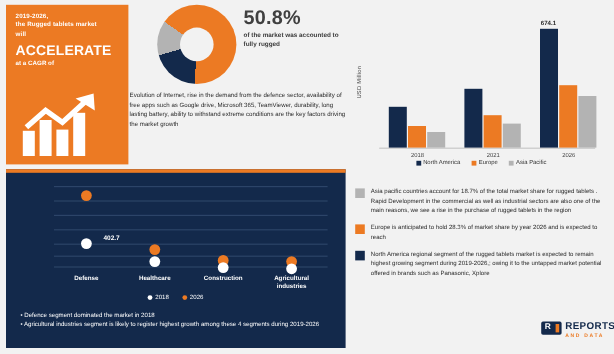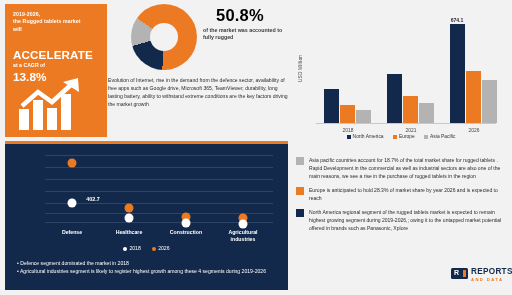--- a/index.html
+++ b/index.html
@@ -7,38 +7,38 @@
        font-family:"Liberation Sans", sans-serif;
        -webkit-font-smoothing:antialiased;}
 
   .infographic{position:relative;width:512px;height:295px;background:#f2f2f2;}
 
   
   .promo{position:absolute;left:5px;top:4px;width:102px;height:133px;
          background:#ec7a23;color:#ffffff;overflow:hidden;}
   .promo-txt{position:absolute;left:8px;top:7px;width:92px;}
   .promo-l1{font-size:5.2px;line-height:7.4px;font-weight:bold;letter-spacing:.1px;}
-  .promo-big{font-size:11.6px;font-weight:bold;letter-spacing:.15px;line-height:13px;margin-top:15px;}
+  .promo-big{font-size:11.6px;font-weight:bold;letter-spacing:.15px;line-height:13px;margin-top:3px;}
   .promo-l3{font-size:5.2px;line-height:7.6px;font-weight:bold;margin-top:1px;}
   .promo-cagr{font-size:11.8px;font-weight:bold;line-height:13px;margin-top:1px;}
   .promo-art{position:absolute;left:12px;top:72px;width:82px;height:56px;}
 
   
   .donut-wrap{position:absolute;left:131px;top:4px;width:66px;height:66px;}
   .donut{width:66px;height:66px;border-radius:50%;
          background:conic-gradient(from 0deg,
             #ec7a23 0deg 183deg,
             #13294b 183deg 254deg,
             #b3b3b3 254deg 305deg,
             #ec7a23 305deg 360deg);}
   .donut-hole{position:absolute;left:19px;top:19px;width:28px;height:28px;
               border-radius:50%;background:#f2f2f2;}
 
   .pct-block{position:absolute;left:203px;top:6px;width:80px;}
-  .pct-big{font-size:16.5px;font-weight:bold;color:#000000;line-height:18px;letter-spacing:.2px;margin-left:13px;}
+  .pct-big{font-size:16.5px;font-weight:bold;color:#404040;line-height:18px;letter-spacing:.2px;}
   .pct-sub{font-size:5.3px;line-height:7.3px;color:#3c3c3c;margin-top:3px;font-weight:bold;}
 
   .para{position:absolute;left:108px;top:76px;width:180px;
         font-size:5.1px;line-height:8.1px;color:#2b2b2b;}
 
   
   .navy{position:absolute;left:5px;top:141px;width:283px;height:149px;background:#13294b;}
   .navy-strip{position:absolute;left:0;top:0;width:283px;height:2.5px;background:#ec7a23;}
   .bubble-chart{position:absolute;left:12px;top:10px;width:258px;height:78px;}
   .grid-line{position:absolute;left:28px;width:228px;height:1px;background:#2c4468;}
@@ -96,21 +96,20 @@
 
 <div class="infographic">
 
   <div class="promo">
     <div class="promo-txt">
       <div class="promo-l1">2019-2026,</div>
       <div class="promo-l1">the  Rugged tablets market</div>
       <div class="promo-l1">will</div>
       <div class="promo-big">ACCELERATE</div>
       <div class="promo-l3">at a CAGR of</div>
-      <div class="promo-cagr">13.8%</div>
     </div>
     <svg class="promo-art" viewBox="0 0 82 56">
       <rect x="2" y="33" width="10" height="21" fill="#fff"></rect>
       <rect x="16" y="24" width="10" height="30" fill="#fff"></rect>
       <rect x="30" y="32" width="10" height="22" fill="#fff"></rect>
       <rect x="44" y="18" width="10" height="36" fill="#fff"></rect>
       <polyline points="5,30 21,16 35,26 56,7" stroke="#fff" stroke-width="4.5" fill="none"></polyline>
       <polygon points="61,2 62,16 46,6" fill="#fff"></polygon>
     </svg>
   </div>

